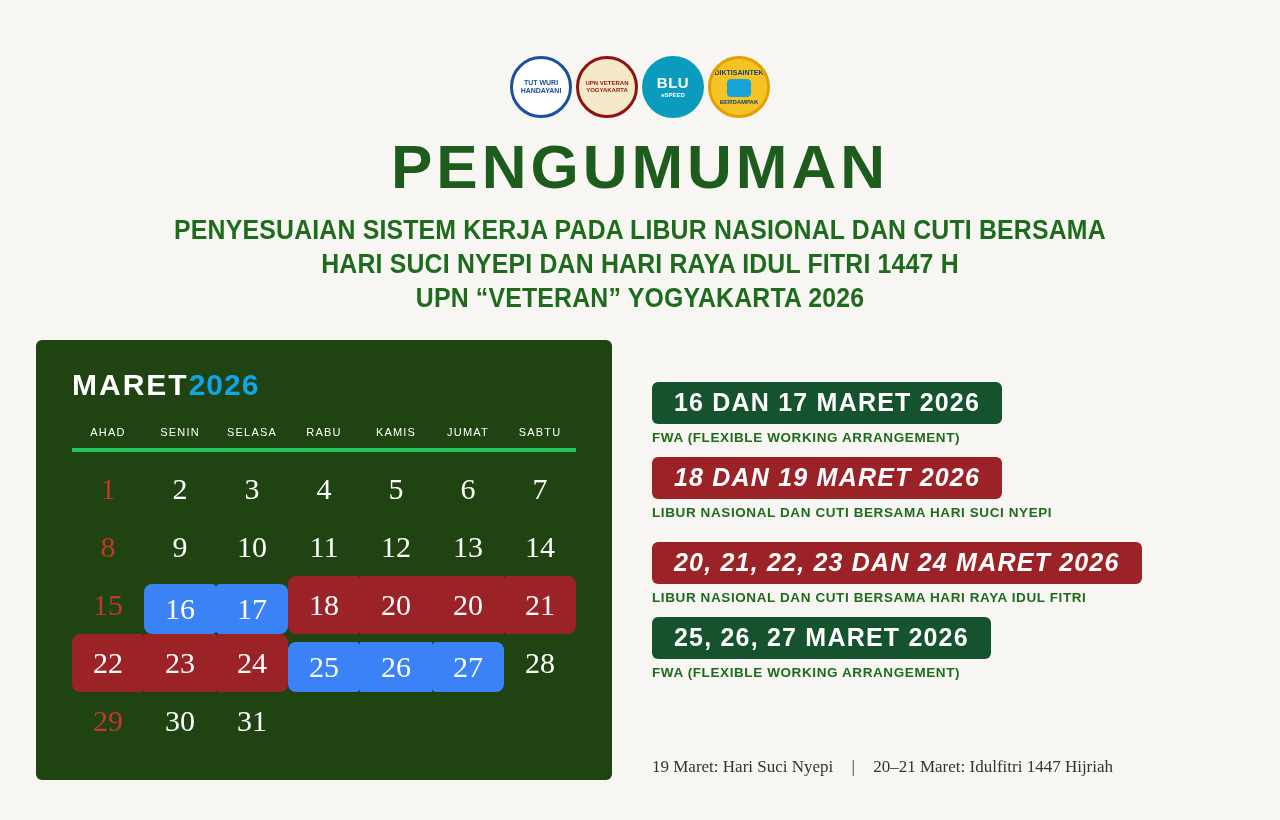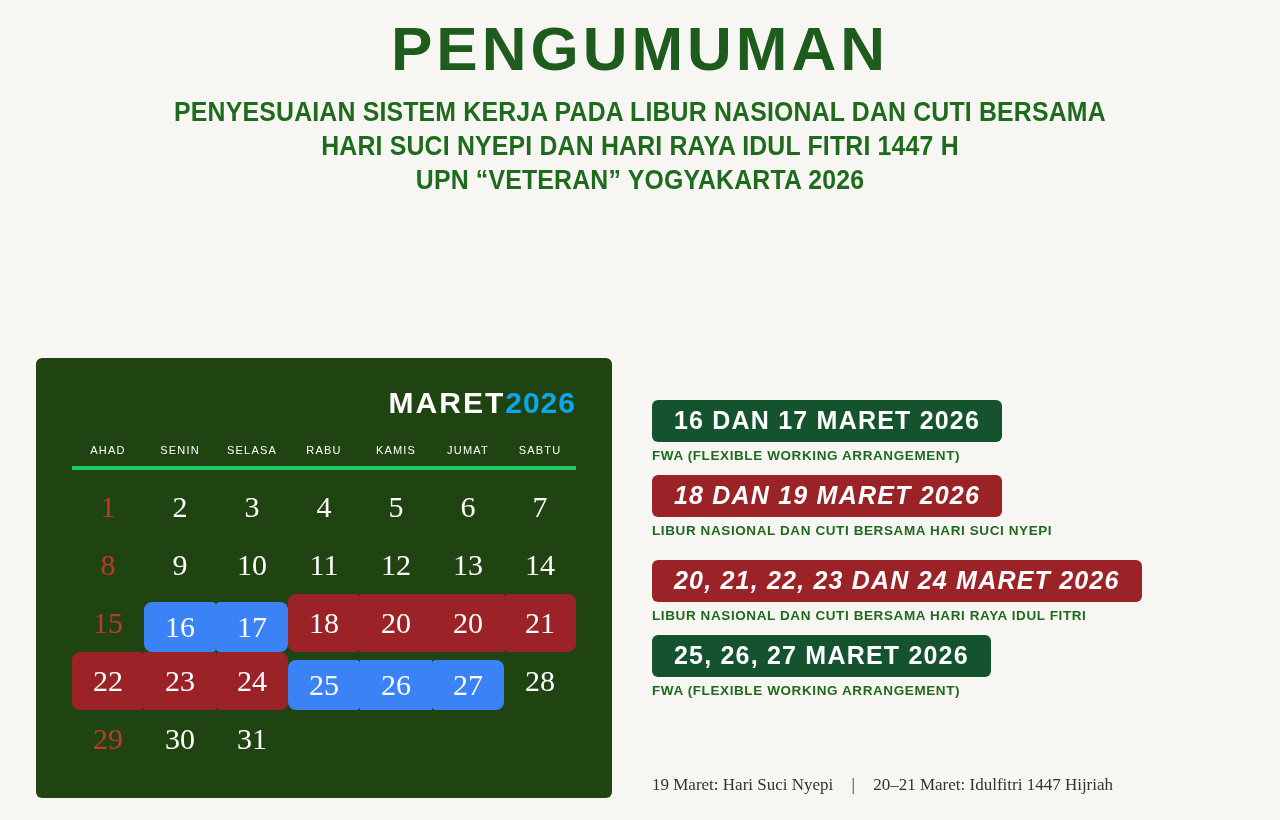--- a/index.html
+++ b/index.html
@@ -98,21 +98,21 @@
     position: absolute;
     left: 36px; top: 340px;
     width: 576px; height: 440px;
     background: #1f4411;
     border-radius: 6px;
     padding: 28px 36px 20px 36px;
   }
   .cal-head {
     display: flex;
     align-items: baseline;
-    justify-content: flex-end;
+    justify-content: flex-start;
   }
   .cal-month {
     color: #ffffff;
     font-size: 30px;
     font-weight: bold;
     letter-spacing: 2px;
   }
   .cal-year {
     color: #0ea5e9;
     font-size: 30px;
@@ -194,20 +194,37 @@
     font-family: "Liberation Serif", serif;
     font-size: 17px;
   }
   .footnote .sep { padding: 0 14px; }
 </style>
 </head>
 <body>
 
 <div class="page">
 
+  <div class="logo-row">
+    <div class="logo logo-tutwuri">
+      <span class="tw-inner">TUT WURI HANDAYANI</span>
+    </div>
+    <div class="logo logo-upn">
+      <span class="upn-inner">UPN VETERAN YOGYAKARTA</span>
+    </div>
+    <div class="logo logo-blu">
+      <span>BLU</span>
+      <span class="blu-sub">eSPEED</span>
+    </div>
+    <div class="logo logo-diktisaintek">
+      <span class="dsn-top">DIKTISAINTEK</span>
+      <span class="dsn-mid"></span>
+      <span class="dsn-bot">BERDAMPAK</span>
+    </div>
+  </div>
 
   <div class="title-main">PENGUMUMAN</div>
 
   <div class="subtitle-block">
     <div class="subtitle-line">PENYESUAIAN SISTEM KERJA PADA LIBUR NASIONAL DAN CUTI BERSAMA</div>
     <div class="subtitle-line">HARI SUCI NYEPI DAN  HARI RAYA IDUL FITRI 1447 H</div>
     <div class="subtitle-line">UPN “VETERAN” YOGYAKARTA 2026</div>
   </div>
 
   <div class="calendar">

